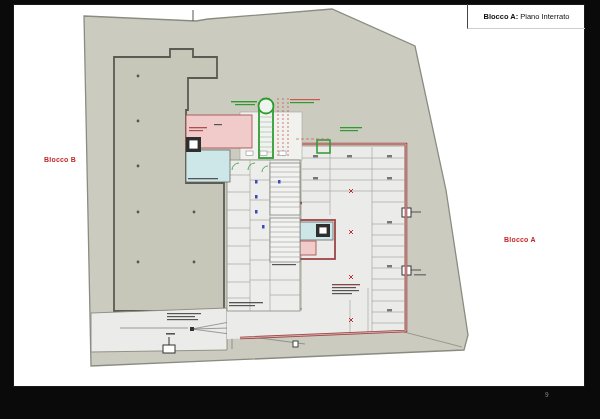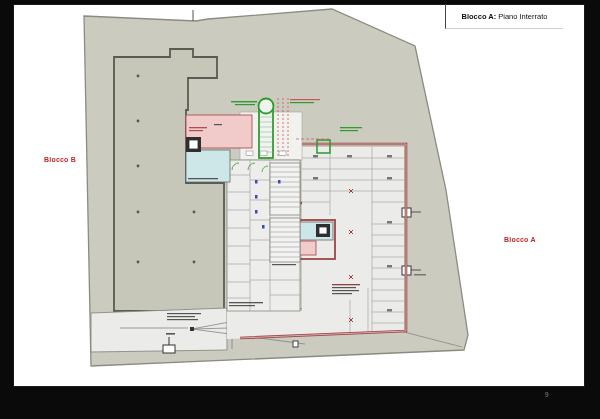--- a/index.html
+++ b/index.html
@@ -2,21 +2,21 @@
 <html><head>
 <meta charset="utf-8">
 <style>
   html,body{margin:0;padding:0;background:#000;}
   #stage{position:relative;width:600px;height:419px;background:#0a0a0a;overflow:hidden;
          font-family:"Liberation Sans",sans-serif;}
   #sheet{position:absolute;left:13px;top:4px;width:570px;height:381px;background:#ffffff;
          border:1.6px solid #1a1a1a;}
   #plan-svg{position:absolute;left:0;top:0;width:600px;height:419px;}
   .overlay{position:absolute;z-index:5;}
-  #title-block{left:445px;top:4px;width:117px;height:24px;border-left:1px solid #444;
+  #title-block{left:467px;top:4px;width:117px;height:24px;border-left:1px solid #444;
                border-bottom:1px solid #cfcfcf;display:flex;align-items:center;justify-content:center;
                font-size:7.5px;color:#111;background:transparent;white-space:nowrap;}
   #title-block .bold{font-weight:bold;margin-right:2px;}
   .red-label{color:#c22a2a;font-weight:bold;font-size:7px;letter-spacing:.2px;white-space:nowrap;}
   #label-blocco-b{left:44px;top:156px;}
   #label-blocco-a{left:504px;top:236px;}
   #page-number{left:545px;top:391px;color:#8a8a8a;font-size:6.5px;}
 </style>
 </head>
 <body>

